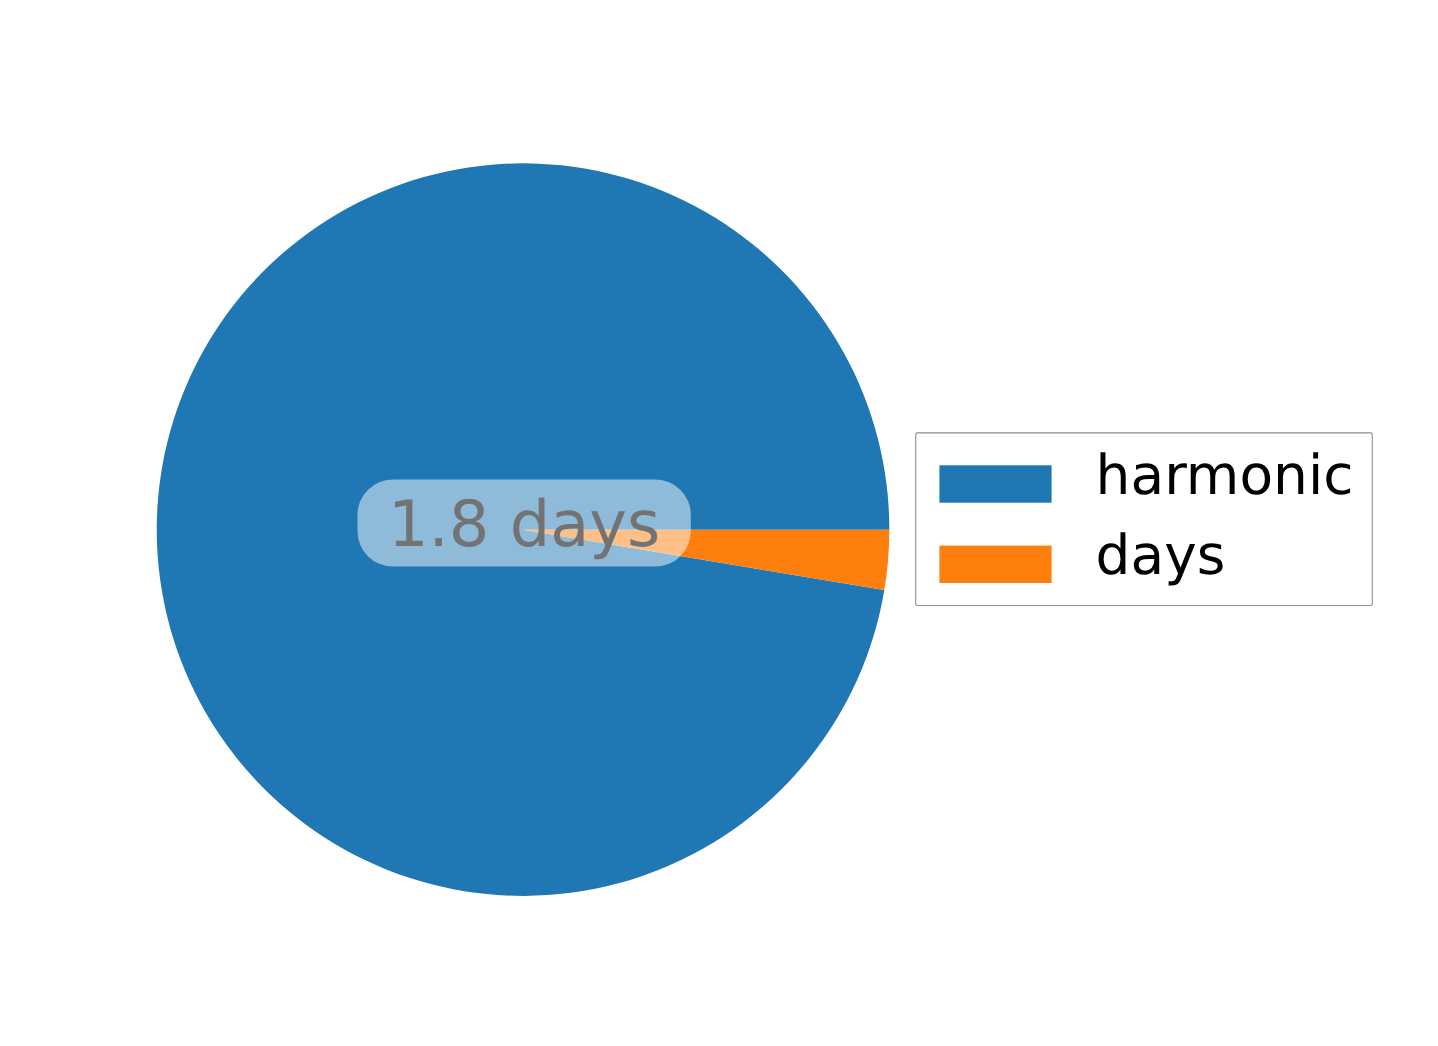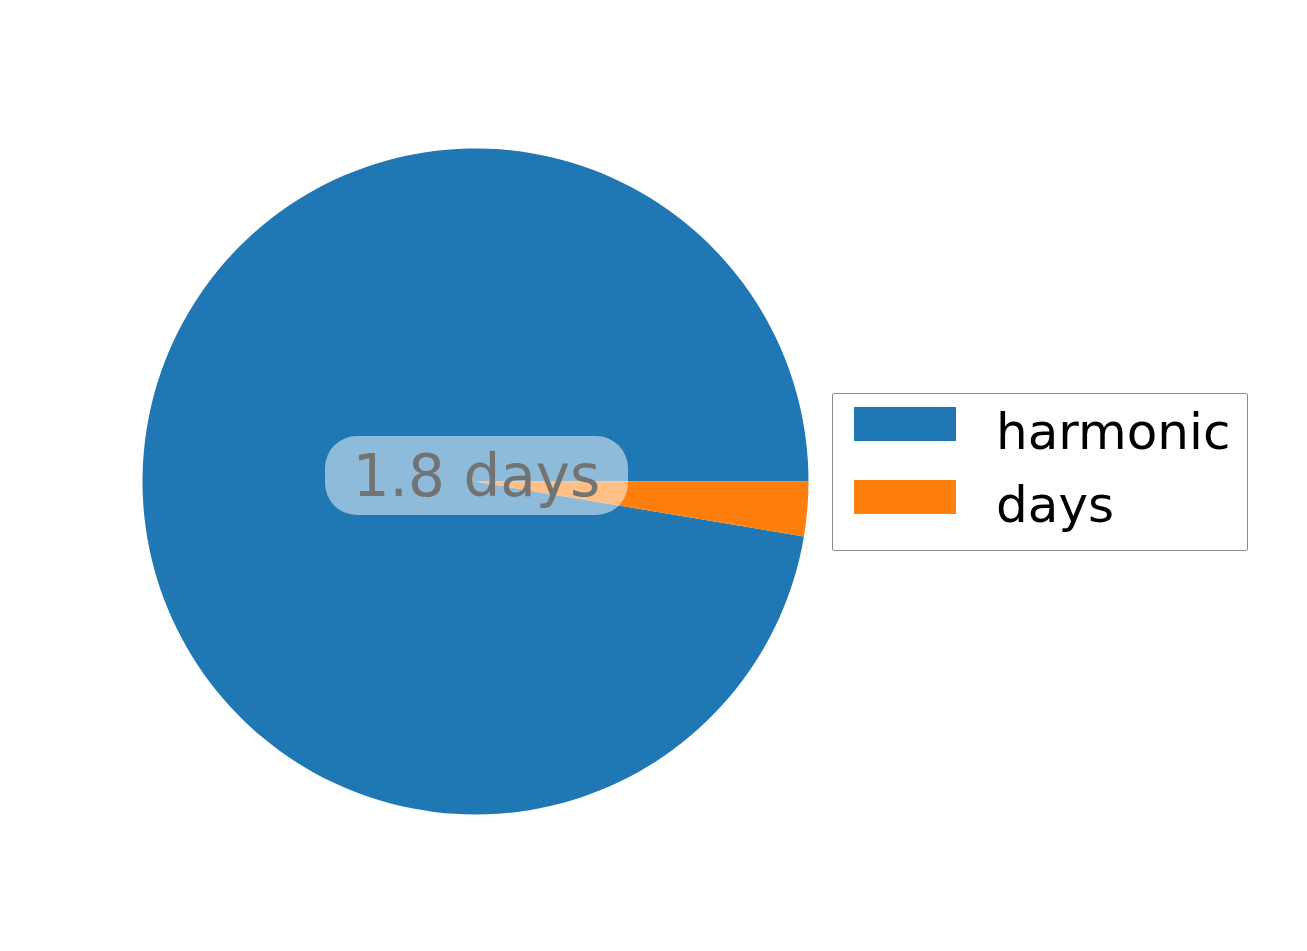--- a/index.html
+++ b/index.html
@@ -54,21 +54,21 @@
     height: 158px;
     box-sizing: border-box;
     background: #ffffff;
     border: 1.4px solid #8c8c8c;
     border-radius: 2px;
   }
   .legend-entry {
     position: absolute;
     left: 21px;
     display: flex;
-    align-items: flex-start;
+    align-items: flex-end;
   }
   #legend-entry-0 { top: 13px; }
   #legend-entry-1 { top: 86px; }
   .legend-swatch {
     width: 102px;
     height: 34px;
     flex: 0 0 auto;
   }
   .legend-label {
     margin-left: 40px;

